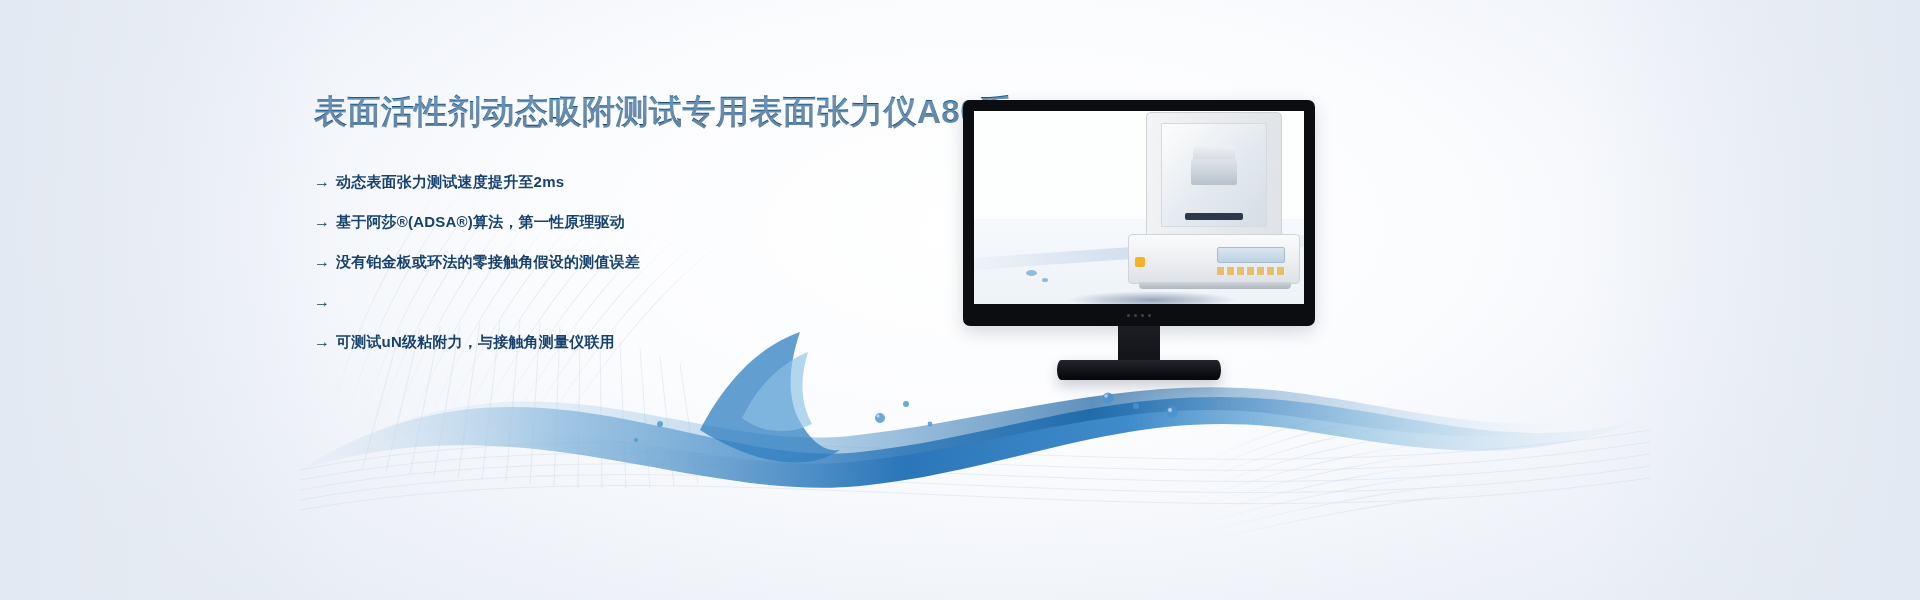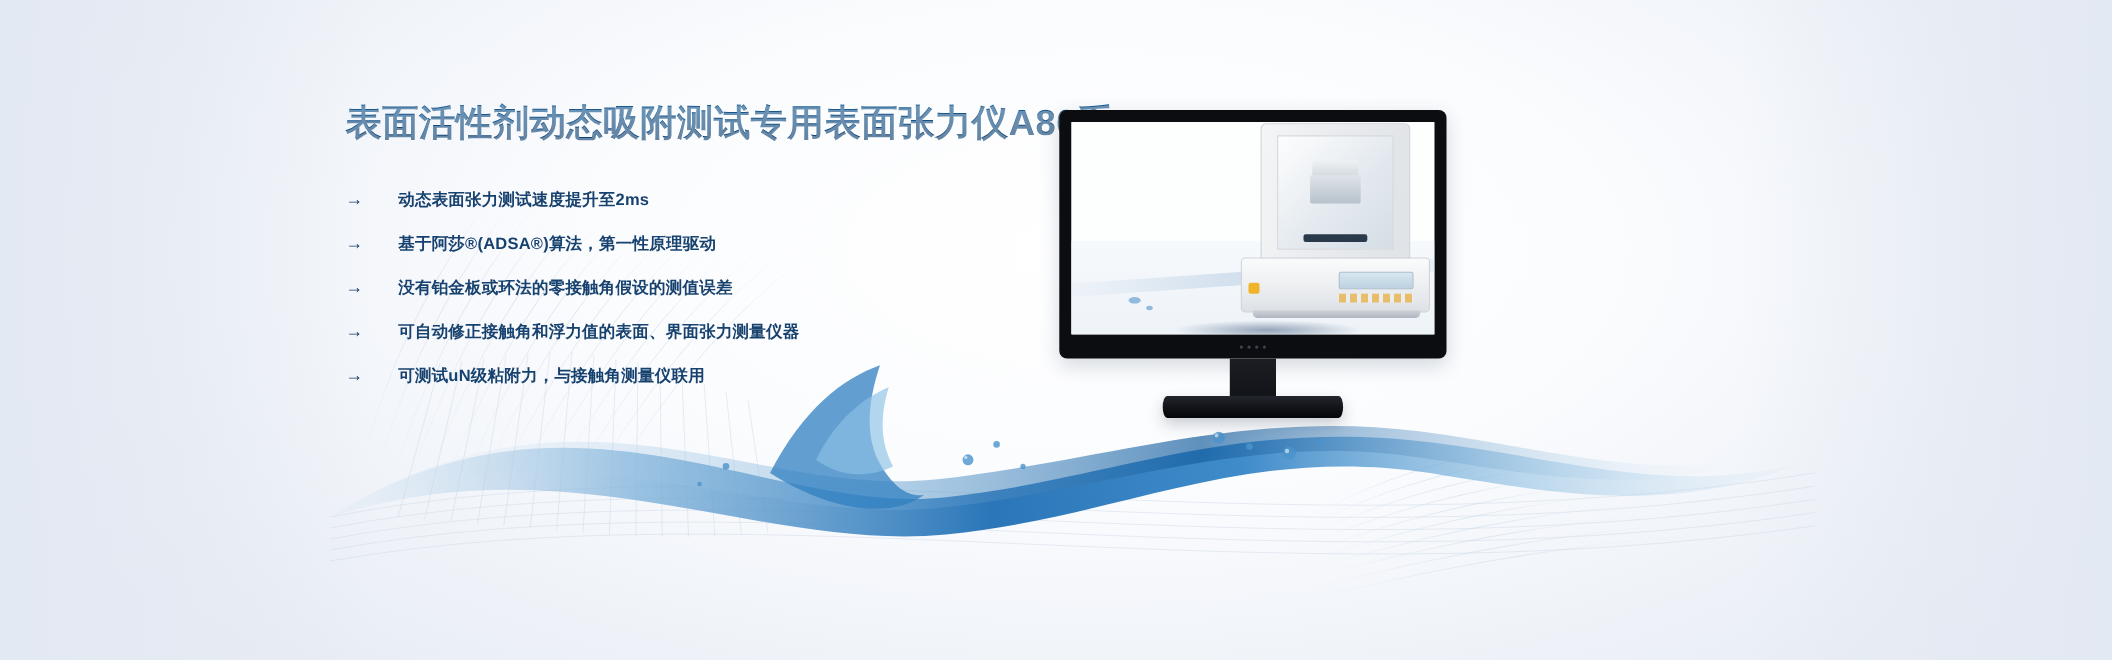--- a/index.html
+++ b/index.html
@@ -78,21 +78,21 @@
   .bullet:last-child { margin-bottom: 0; }
 
   .bullet .arrow {
     display: inline-block;
     width: 22px;
     flex: 0 0 22px;
     font-size: 16px;
     font-weight: 400;
     color: #17416e;
   }
-  .bullet .btext { letter-spacing: 0.2px; margin-left: 26px; }
+  .bullet .btext { letter-spacing: 0.2px; }
 
   
   .monitor {
     position: absolute;
     left: 963px;
     top: 100px;
     width: 352px;
     height: 226px;
     background: #0c0d10;
     border-radius: 7px;
@@ -350,21 +350,20 @@
         <span class="btext">基于阿莎®(ADSA®)算法，第一性原理驱动</span>
       </li>
 
       <li class="bullet">
         <span class="arrow">→</span>
         <span class="btext">没有铂金板或环法的零接触角假设的测值误差</span>
       </li>
 
       <li class="bullet">
         <span class="arrow">→</span>
-        <span class="btext">可自动修正接触角和浮力值的表面、界面张力测量仪器</span>
       </li>
 
       <li class="bullet">
         <span class="arrow">→</span>
         <span class="btext">可测试uN级粘附力，与接触角测量仪联用</span>
       </li>
 
     </ul>
   </div>
 

